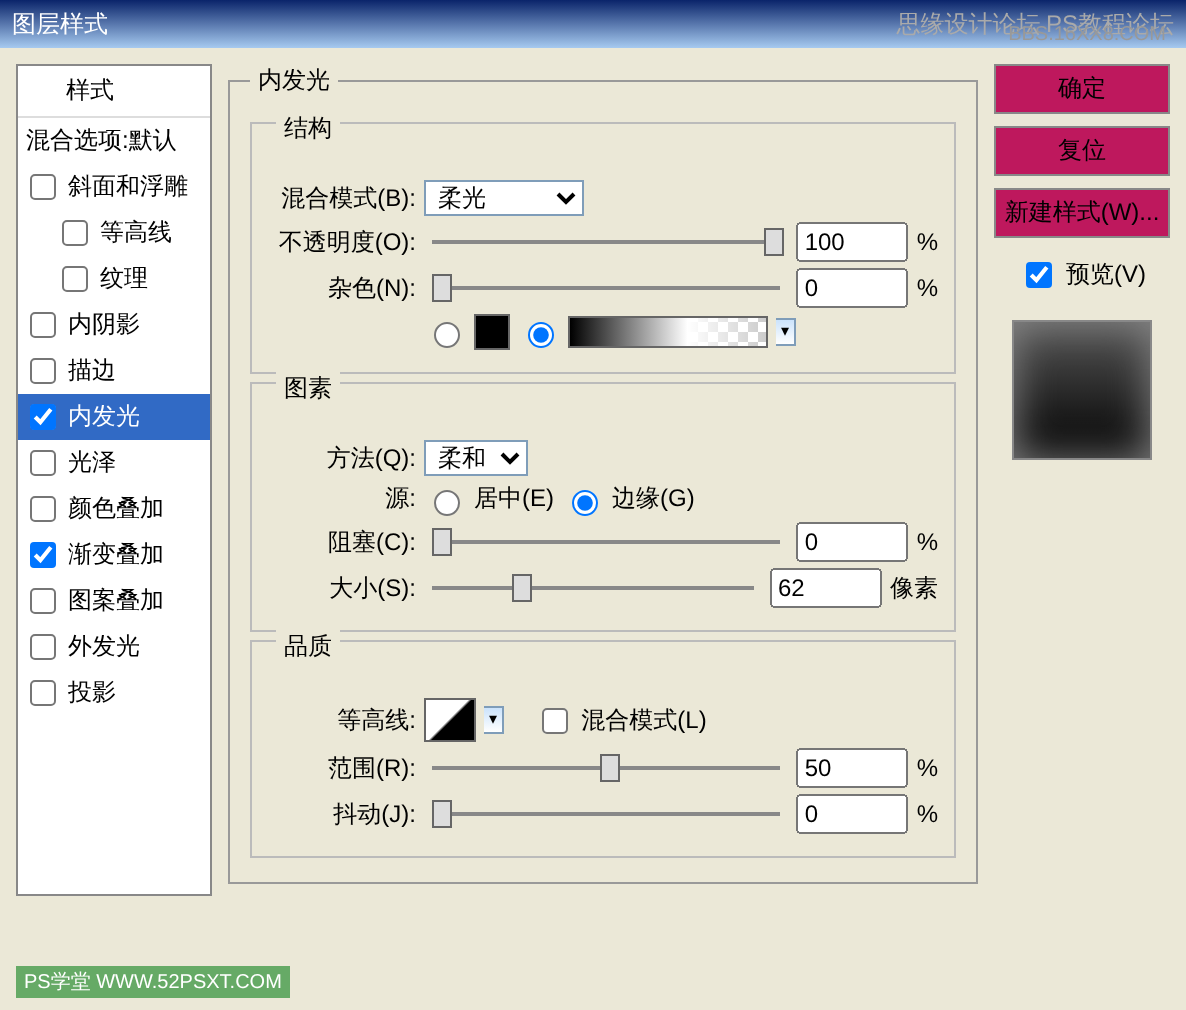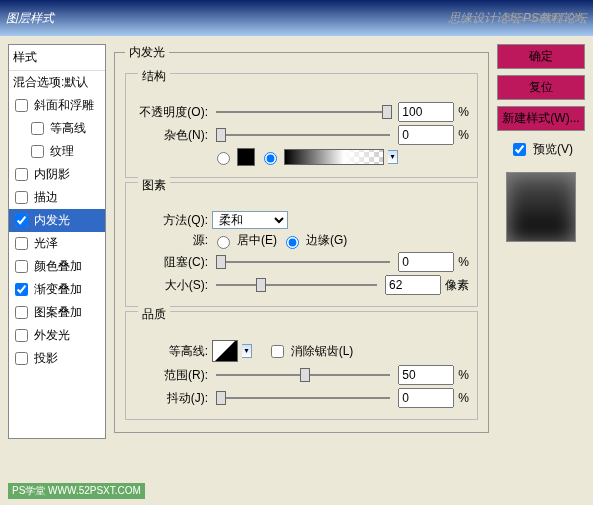--- a/index.html
+++ b/index.html
@@ -1,22 +1,22 @@
 <!DOCTYPE html>
 <html><head>
 <meta charset="utf-8">
 <style>
 * { box-sizing: border-box; font-family: "Microsoft YaHei", SimSun, sans-serif; font-size: 12px; }
 body { margin: 0; background: #EBE8D7; width: 593px; height: 505px; position: relative; }
-.titlebar { background: linear-gradient(#0A246A,#A6CAF0); color: #fff; height: 36px; display: flex; align-items: center; justify-content: space-between; padding: 0 6px; font-style: italic; }
+.titlebar { background: linear-gradient(#0A246A,#A6CAF0); color: #fff; height: 24px; display: flex; align-items: center; justify-content: space-between; padding: 0 6px; }
 .titlebar .right { color: #aaa; font-size: 10px; }
 .wm { position: absolute; color: #999; font-size: 10px; }
 .container { display: flex; padding: 8px; gap: 8px; }
 .styles-panel { width: 98px; border: 1px solid #888; background: #fff; }
-.styles-head { padding: 4px 4px; border-bottom: 1px solid #ddd; }
+.styles-head { padding: 4px 24px; border-bottom: 1px solid #ddd; }
 .style-row { display: flex; align-items: center; padding: 3px 4px; gap: 4px; }
 .style-row input[type=checkbox] { margin: 0 2px; }
 .style-row.sel { background: #316AC5; color: #fff; }
 .style-row.sub { padding-left: 20px; }
 .main-panel { flex: 1; position: relative; }
 fieldset { border: 1px solid #999; margin: 0 0 6px 0; padding: 8px 10px; }
 legend { padding: 0 4px; }
 .nested { border: 1px solid #bbb; margin: 4px 0; padding: 8px; }
 .nested-title { background: #EBE8D7; position: relative; top: -14px; left: 4px; display: inline-block; padding: 0 4px; }
 .row { display: flex; align-items: center; margin: 3px 0; gap: 4px; }
@@ -108,20 +108,24 @@
       </div>
   </div>
 
   <div class="main-panel">
     <fieldset>
       <legend>内发光</legend>
 
       <div class="nested">
         <span class="nested-title">结构</span>
         <div class="row">
+          <label>混合模式(B):</label>
+          <select><option>柔光</option></select>
+        </div>
+        <div class="row">
           <label>不透明度(O):</label>
           <div class="slider">
               <div class="track">
                 <div class="thumb" style="left:95%"></div>
               </div>
             </div>
           <input class="num" value="100" style="">
           <span>%</span>
         </div>
         <div class="row">
@@ -141,21 +145,21 @@
           <input type="radio" checked="" style="">
           <span class="grad"></span>
             <span class="dd">▾</span>
         </div>
       </div>
 
       <div class="nested">
         <span class="nested-title">图素</span>
         <div class="row">
           <label>方法(Q):</label>
-          <select style="width:76px"><option>柔和</option></select>
+          <select style="width:52px"><option>柔和</option></select>
         </div>
         <div class="row">
           <label>源:</label>
           <div class="radio-row">
             <input type="radio" name="src" style="">
               <span>居中(E)</span>
             <input type="radio" name="src" checked="" style="">
               <span>边缘(G)</span>
           </div>
         </div>
@@ -179,21 +183,21 @@
           <input class="num" value="62" style="">
           <span>像素</span>
         </div>
       </div>
 
       <div class="nested">
         <span class="nested-title">品质</span>
         <div class="row">
           <label>等高线:</label>
           <span class="curve"></span><span class="dd">▾</span>
-          &nbsp;&nbsp;<input type="checkbox" style=""><span>消除锯齿(L)</span>
+          &nbsp;&nbsp;<input type="checkbox" style=""><span>混合模式(L)</span>
         </div>
         <div class="row">
           <label>范围(R):</label>
           <div class="slider">
               <div class="track">
                 <div class="thumb" style="left:48%"></div>
               </div>
             </div>
           <input class="num" value="50" style="">
           <span>%</span>

